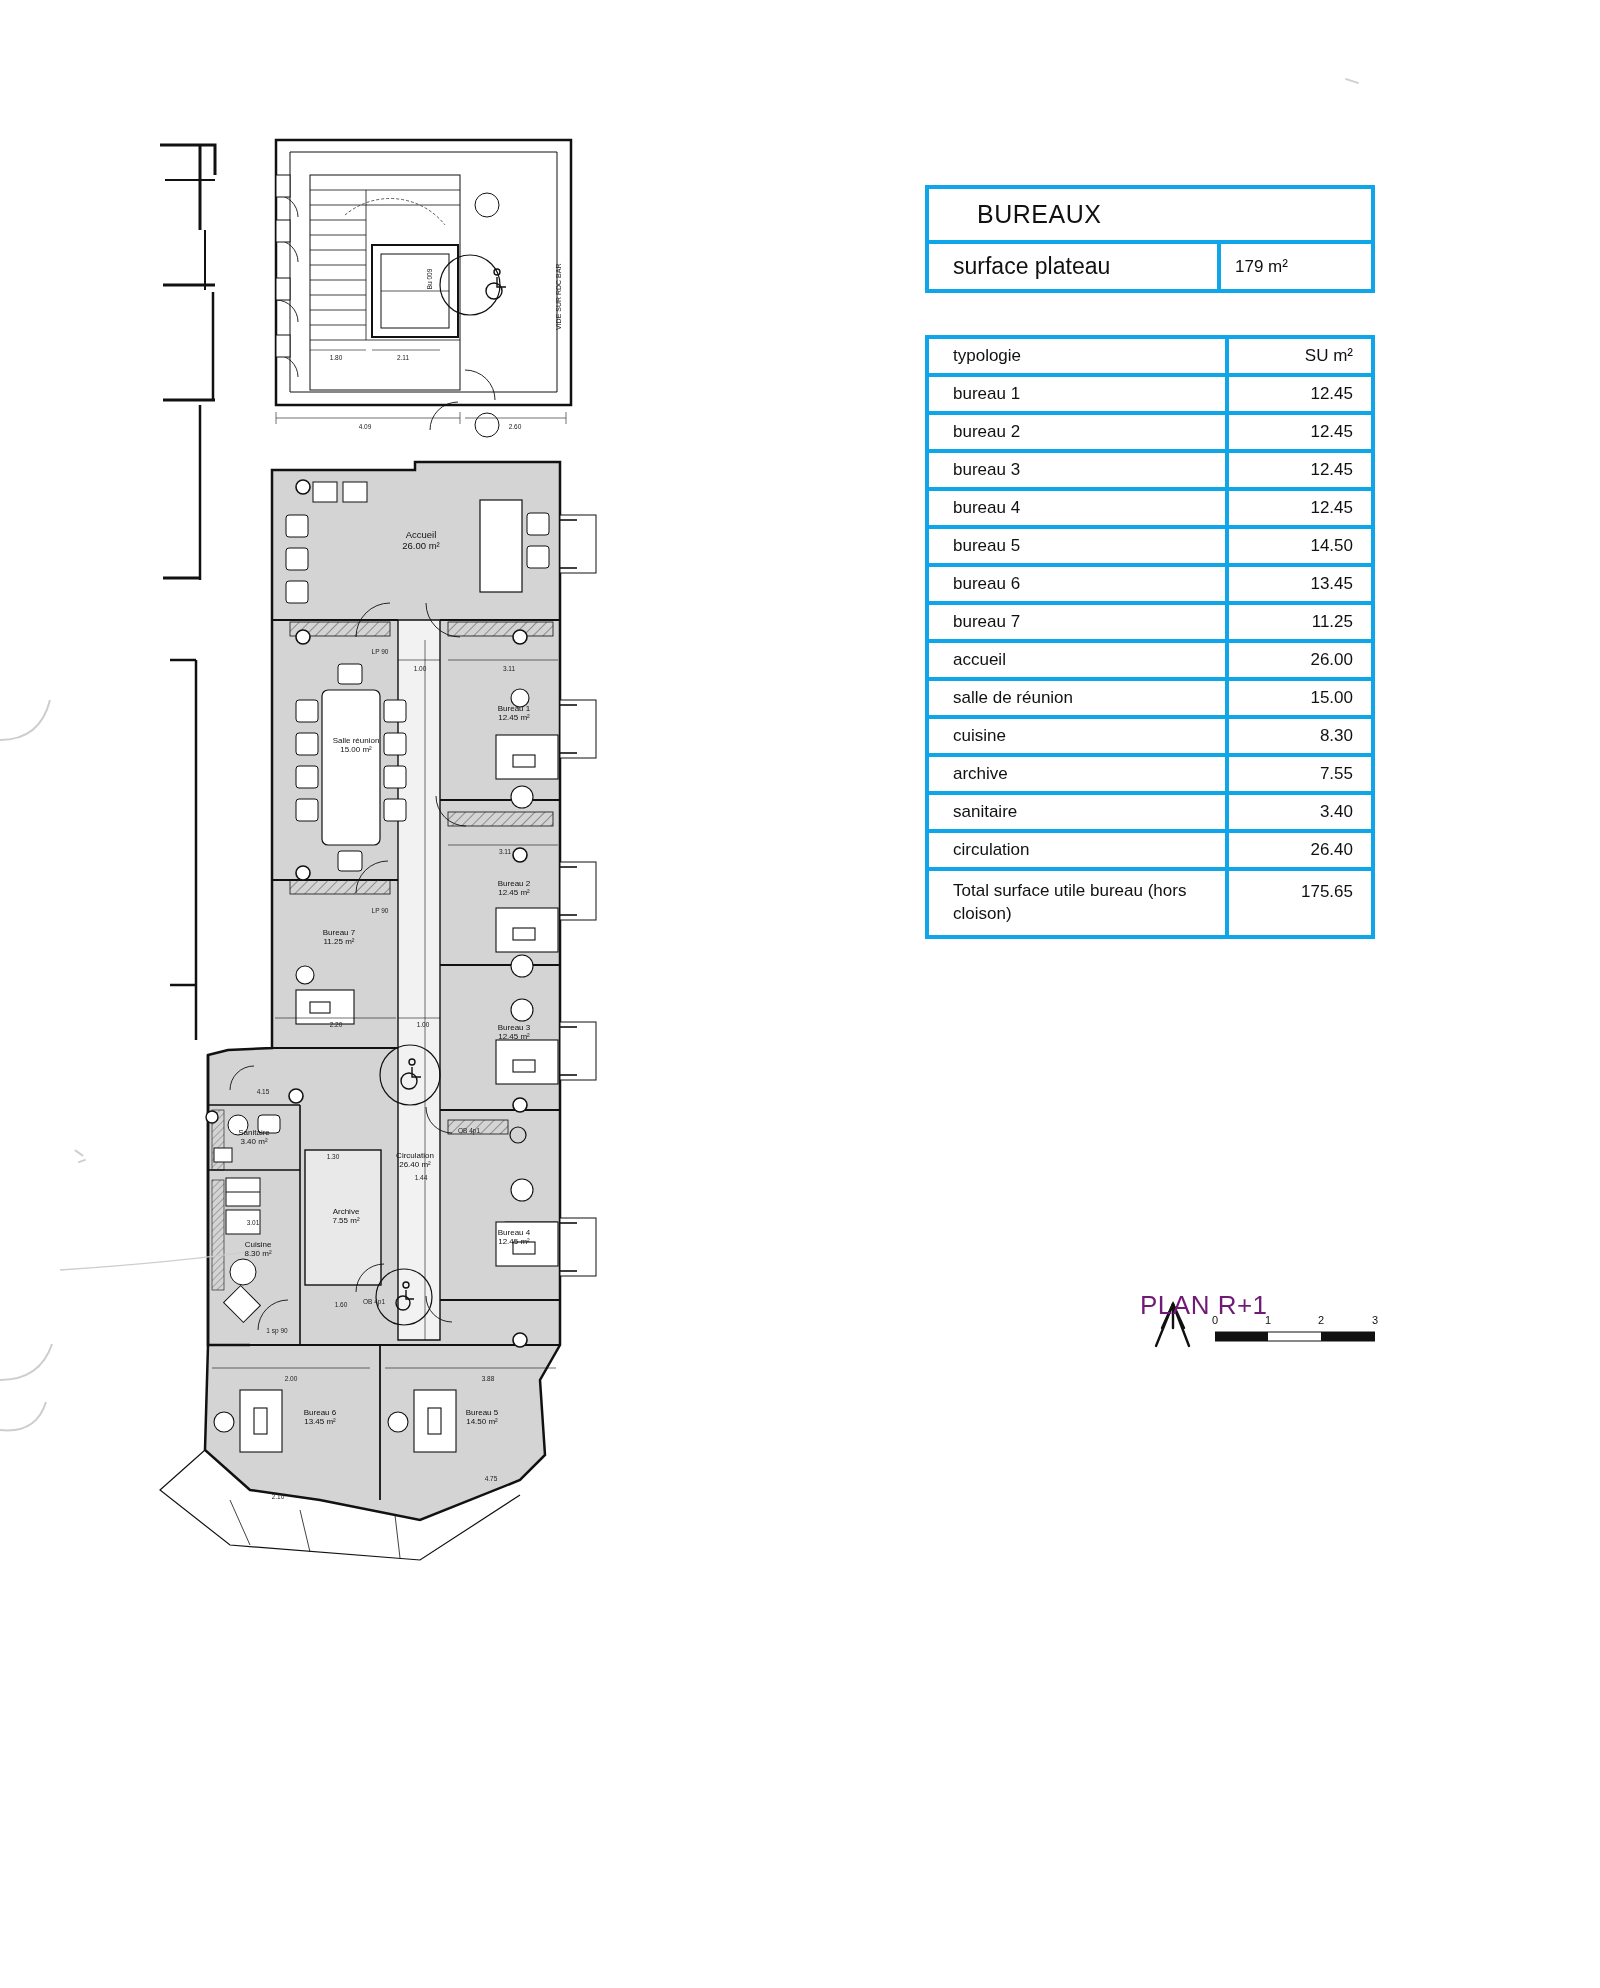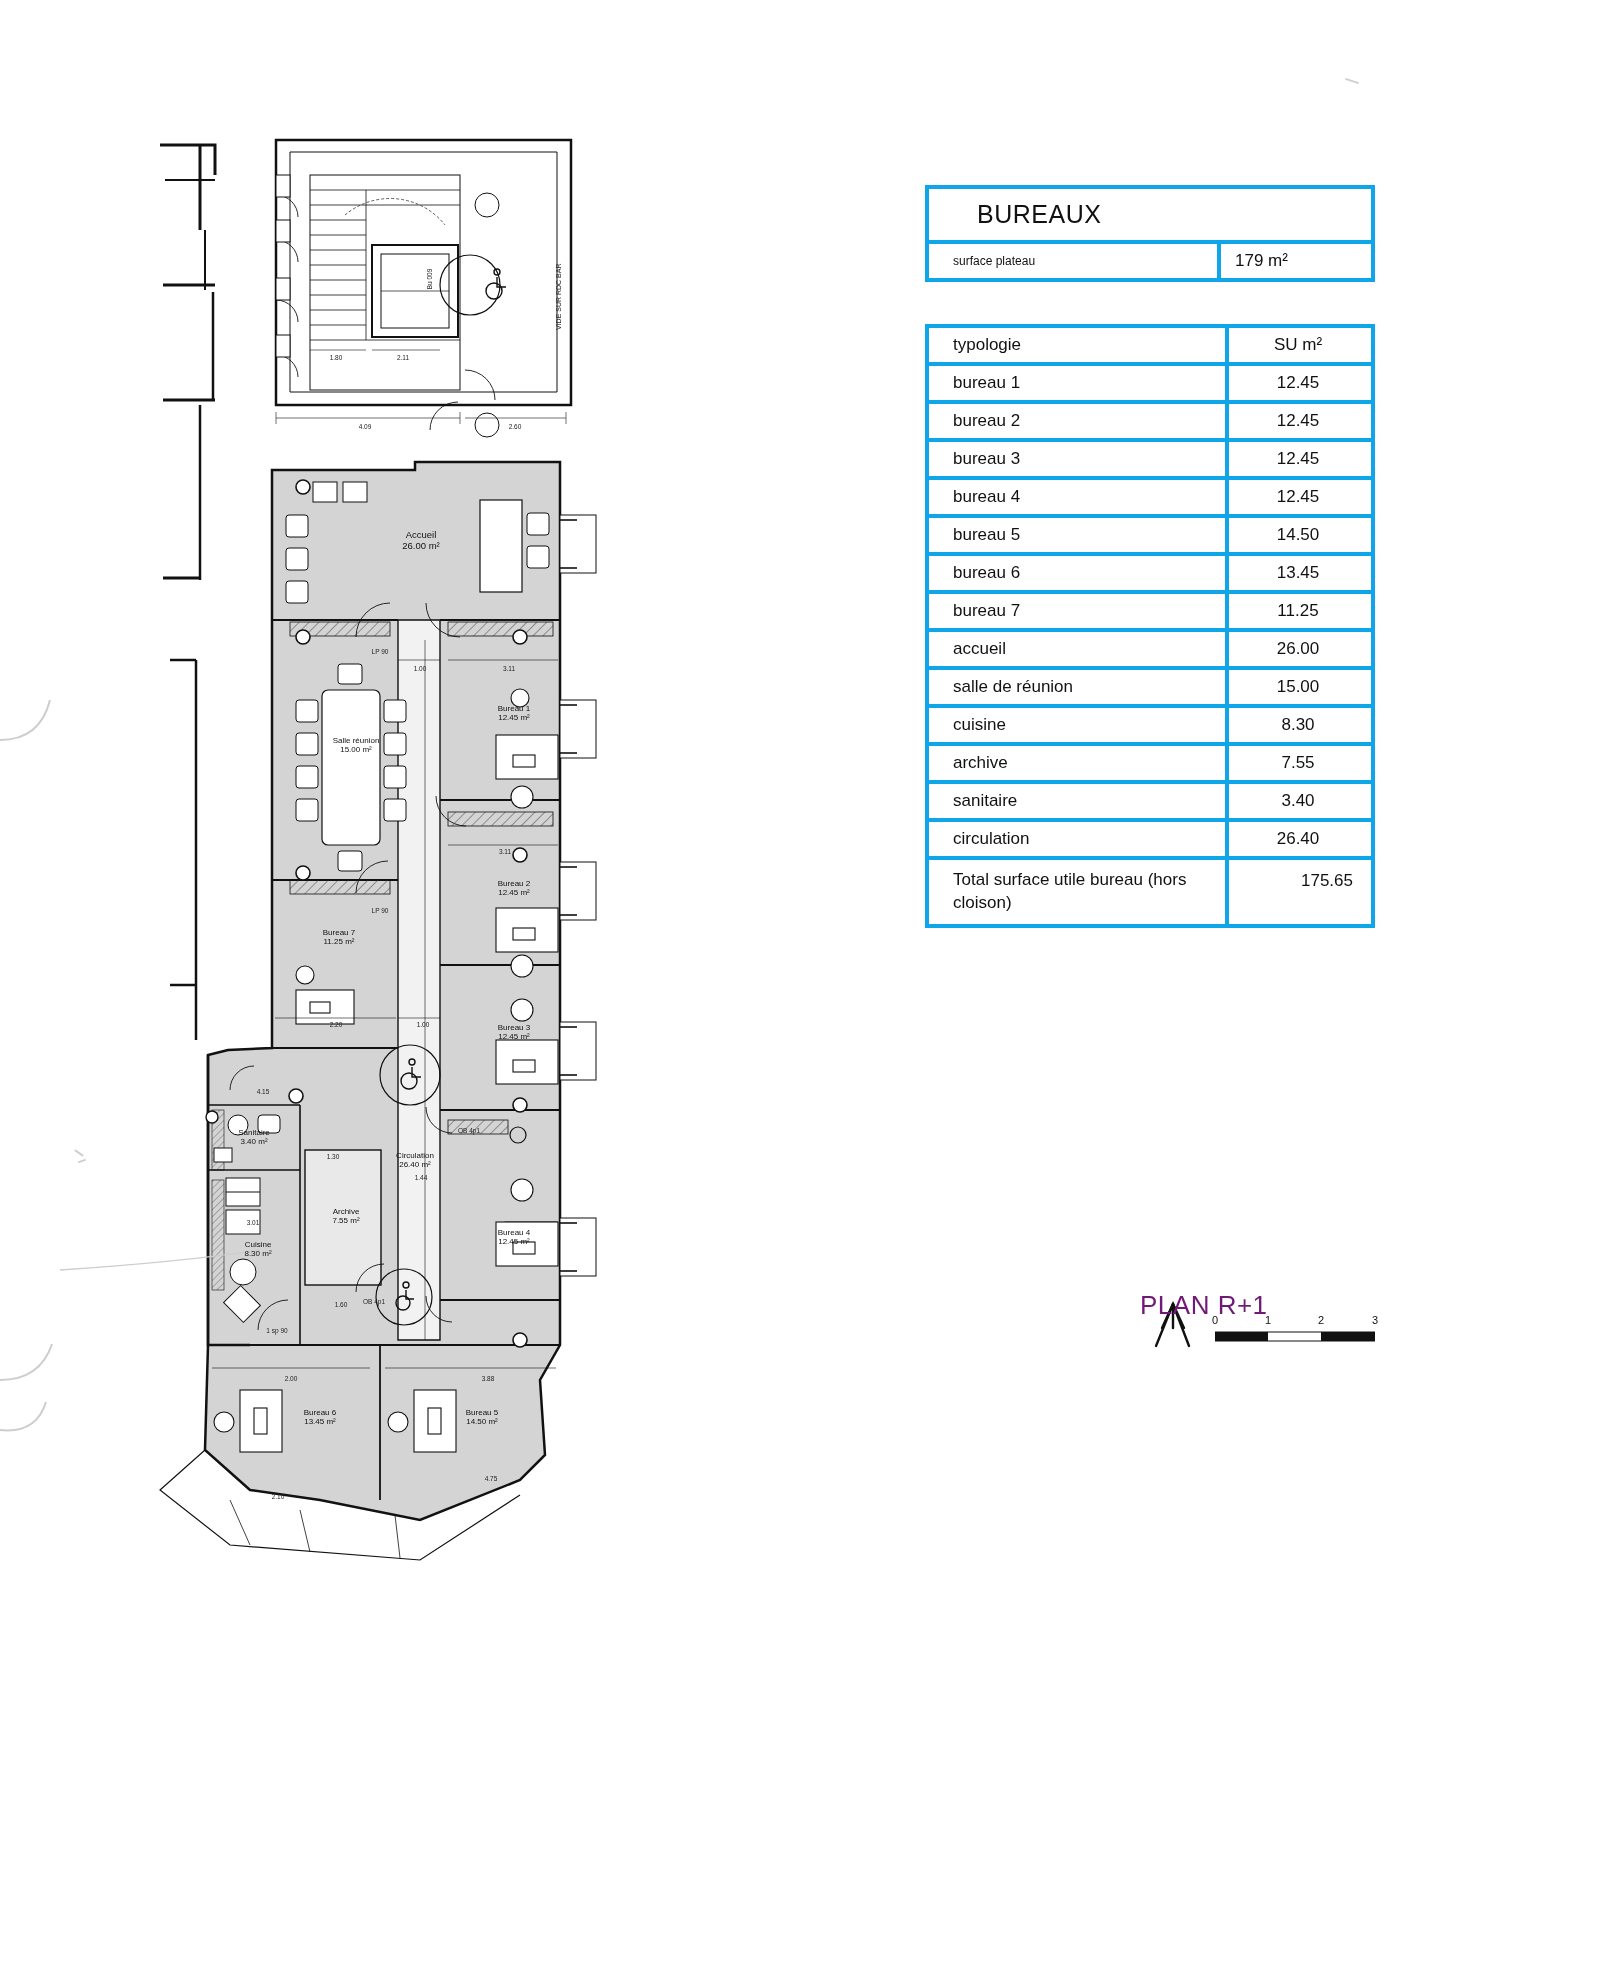--- a/index.html
+++ b/index.html
@@ -84,34 +84,34 @@
   #header-table td.lot-cell {
     font-size: 21px;
     padding: 9px 14px 9px 24px;
     width: 210px;
   }
   #header-table td.level-cell {
     font-size: 21px;
     padding: 9px 14px 9px 26px;
   }
   #header-table td.sp-label {
-    font-size: 12px;
+    font-size: 23px;
     padding: 9px 14px 9px 24px;
   }
   #header-table td.sp-value {
     font-size: 17px;
     text-align: left;
     width: 120px;
     padding-right: 16px;
   }
 
   #areas-table { margin-top: 42px; }
   #areas-table td.name { padding-left: 24px; }
   #areas-table td.val {
-    text-align: center;
+    text-align: right;
     width: 110px;
     padding-right: 18px;
   }
   #areas-table td.total-name {
     padding: 9px 14px 9px 24px;
     line-height: 1.35;
   }
   #areas-table td.total-val {
     text-align: right;
     width: 110px;

